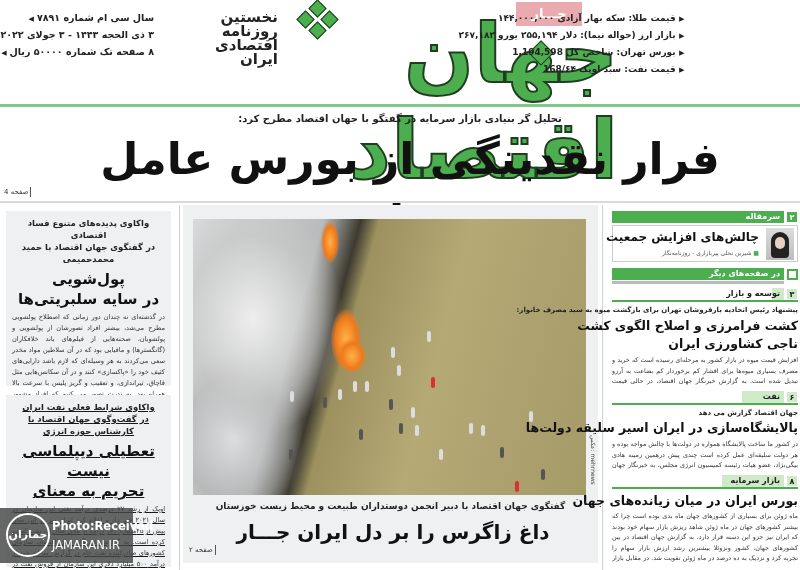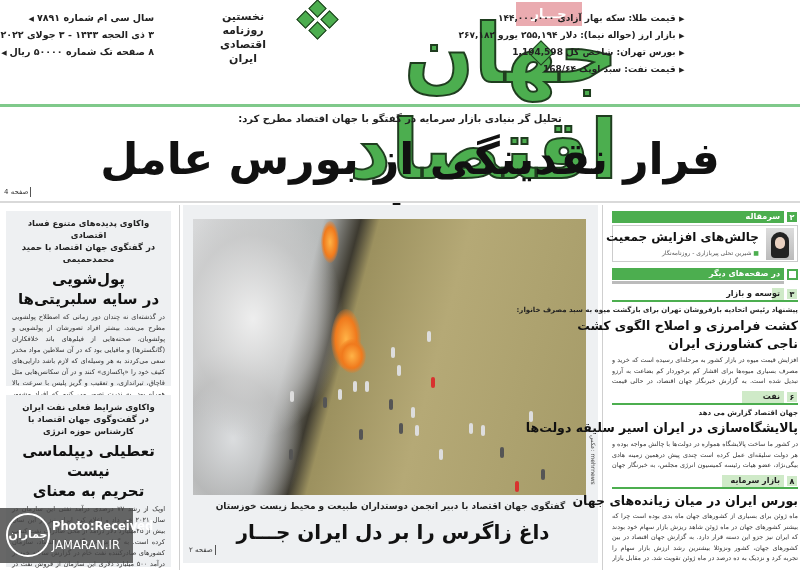--- a/index.html
+++ b/index.html
@@ -15,38 +15,38 @@
   .left-info .row::after { content: "◀"; font-size: 7px; margin-right: 3px; color: #222; }
 
   .right-info { position: absolute; right: 4px; top: 10px; width: 195px; text-align: right; }
   .right-info .row { font-size: 9px; font-weight: bold; line-height: 16px; color: #222; white-space: nowrap; }
   .right-info .row::before { content: "◀"; transform: scaleX(-1); display: inline-block; font-size: 7px; margin-left: 3px; }
 
   .logo-wrap { position: absolute; left: 148px; top: 0; width: 470px; height: 104px; }
   .logo-text { position: absolute; left: 40px; top: 6px; width: 430px; height: 96px; 
                font-family: "DejaVu Sans", sans-serif; font-weight: bold; font-size: 82px; line-height: 96px;
                color: #4cae4f; -webkit-text-stroke: 2px #1f3d1f; letter-spacing: -4px; direction: rtl; }
-  .logo-tagline { position: absolute; left: 60px; top: 10px; width: 70px; text-align: center; font-size: 11px; font-weight: bold; line-height: 14px; color: #222; }
+  .logo-tagline { position: absolute; left: 60px; top: 10px; width: 70px; font-size: 15px; font-weight: bold; line-height: 14px; color: #222; }
   .logo-diamonds { position: absolute; left: 147px; top: 2px; width: 46px; height: 36px; }
   .logo-diamonds span { position: absolute; width: 13px; height: 13px; background: #4cae4f; border: 1.5px solid #1f3d1f; transform: rotate(45deg); }
   .logo-badge { position: absolute; left: 368px; top: 2px; width: 66px; height: 24px; background: #e8a2a8; color: #fff; font-size: 13px; font-weight: bold; text-align: center; line-height: 24px; opacity: .9; }
   .logo-jim-diamond { position: absolute; right: 138px; top: 44px; width: 18px; height: 18px; background: #4cae4f; border: 1.5px solid #1f3d1f; transform: rotate(45deg); }
 
   
   .kicker { position: absolute; left: 0; top: 113px; width: 800px; text-align: center; font-size: 10px; font-weight: bold; color: #222; }
   .headline { position: absolute; left: 60px; top: 128px; width: 700px; text-align: center; font-size: 44px; font-weight: bold; line-height: 62px; color: #111; letter-spacing: -1px; }
   .page-ref { position: absolute; font-size: 7px; color: #333; border-right: 1px solid #555; padding-right: 2px; line-height: 10px; }
   .page-ref.main { left: 4px; top: 187px; }
   .divider-top { position: absolute; left: 0; top: 201px; width: 800px; height: 2px; background: #d9d9d9; }
 
   
   .left-col { position: absolute; left: 0; top: 205px; width: 178px; height: 365px; }
   .box { position: absolute; left: 6px; width: 165px; background: #eef0f2; padding: 6px 6px; text-align: right; }
   .box.b1 { top: 6px; height: 175px; }
-  .box.b2 { top: 190px; height: 172px; }
+  .box.b2 { top: 190px; height: 172px; text-decoration: underline; }
   .box .sup { font-size: 8.5px; font-weight: bold; text-align: center; line-height: 12px; color: #222; }
   .box .title { font-size: 15px; font-weight: bold; text-align: center; line-height: 20px; color: #111; margin: 4px 0 3px; }
   .box .body { font-size: 6.6px; line-height: 11px; text-align: justify; color: #333; }
   .box .page-ref { position: static; display: inline-block; margin-top: 2px; }
 
   .watermark { position: absolute; left: 0; top: 508px; width: 133px; height: 55px; background: rgba(70,70,70,.82); color: #fff; }
   .wm-circle { position: absolute; left: 6px; top: 5px; width: 44px; height: 44px; border-radius: 50%; border: 2px solid #fff; font-size: 11px; text-align: center; line-height: 40px; font-weight: bold; }
   .wm-line1 { position: absolute; left: 52px; top: 11px; font-size: 11.5px; font-weight: bold; direction: ltr; white-space: nowrap; }
   .wm-line2 { position: absolute; left: 52px; top: 30px; font-size: 11.5px; font-weight: normal; direction: ltr; white-space: nowrap; }
 

